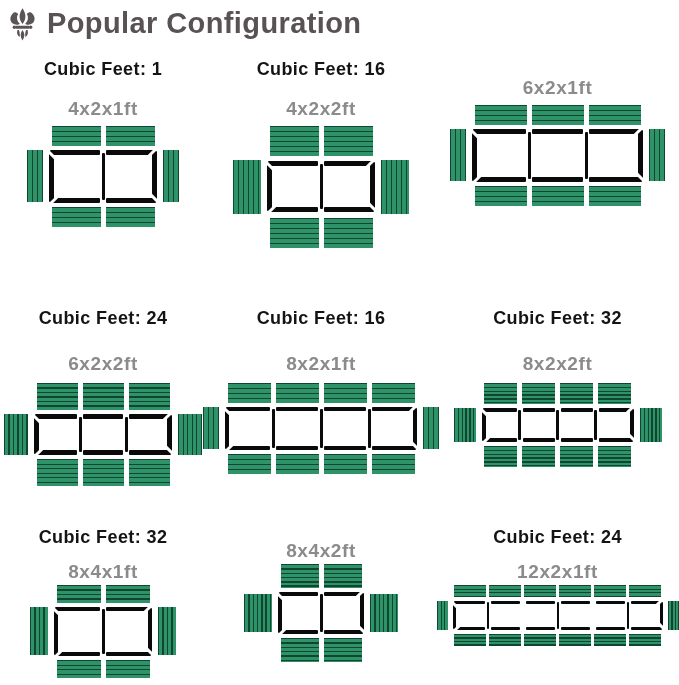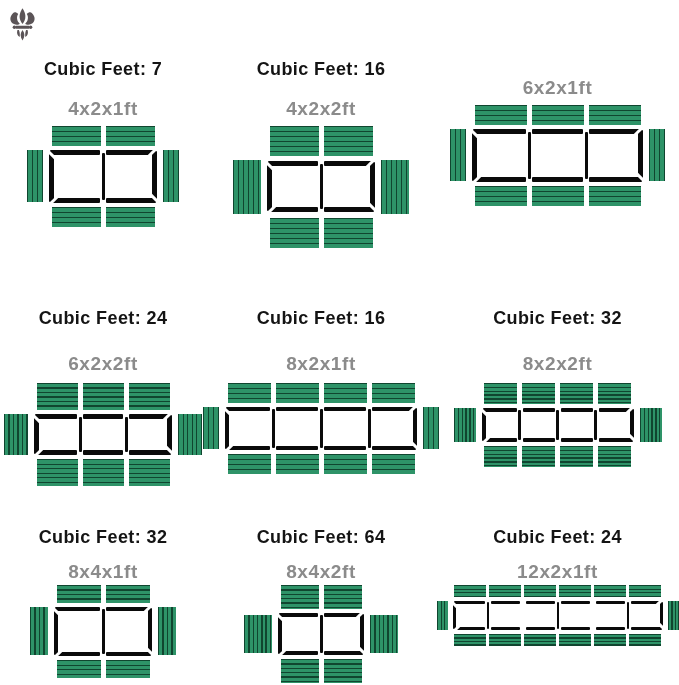--- a/index.html
+++ b/index.html
@@ -46,24 +46,25 @@
         <path d="M8 7 C3 12 3 18 9 21.5 C12 23 15 22.5 16.5 21 C12.5 17.5 12 12 14.5 8.5 C12.5 6.5 10 5.5 8 7 Z"></path>
         <path d="M32 7 C37 12 37 18 31 21.5 C28 23 25 22.5 23.5 21 C27.5 17.5 28 12 25.5 8.5 C27.5 6.5 30 5.5 32 7 Z"></path>
         <rect x="11" y="23.5" width="18" height="4" rx="1"></rect>
         <circle cx="9.5" cy="25.5" r="2.2"></circle>
         <circle cx="30.5" cy="25.5" r="2.2"></circle>
         <path d="M20 29 C16.8 33 16.8 37.5 20 42.5 C23.2 37.5 23.2 33 20 29 Z"></path>
         <path d="M13.5 29 C12.2 33 13.2 36 16.3 38.2 C16.9 35 16.4 31 15.3 29 Z"></path>
         <path d="M26.5 29 C27.8 33 26.8 36 23.7 38.2 C23.1 35 23.6 31 24.7 29 Z"></path>
       </svg>
     </span>
+    <h1>Popular Configuration</h1>
   </header>
   <div class="grid">
   <div class="config row1">
-    <div class="cubic">Cubic Feet: 7</div>
+    <div class="cubic">Cubic Feet: 1</div>
     <div class="dim">4x2x1ft</div>
     <div class="diagram">
           <div class="prow top" style="gap: 5px;">
             <div class="panel" style="width: 49px; height: 20px; background: repeating-linear-gradient(rgb(16, 69, 47) 0px, rgb(16, 69, 47) 1.4px, rgb(46, 147, 104) 1.4px, rgb(46, 147, 104) 5px);"></div>
             <div class="panel" style="width: 49px; height: 20px; background: repeating-linear-gradient(rgb(16, 69, 47) 0px, rgb(16, 69, 47) 1.4px, rgb(46, 147, 104) 1.4px, rgb(46, 147, 104) 5px);"></div>
           </div>
           <div class="pmid" style="gap: 6px;">
             <div class="panel" style="width: 16px; height: 52px; background: repeating-linear-gradient(90deg, rgb(16, 69, 47) 0px, rgb(16, 69, 47) 1.4px, rgb(46, 147, 104) 1.4px, rgb(46, 147, 104) 5px);"></div>
             <div class="frame" style="width: 108px; height: 53px;">
               <div class="bar" style="left: 1px; width: 50px; height: 5px; top: 0px;"></div>
@@ -302,21 +303,20 @@
             <div class="panel" style="width: 18px; height: 48px; background: repeating-linear-gradient(90deg, rgb(16, 69, 47) 0px, rgb(16, 69, 47) 1.4px, rgb(46, 147, 104) 1.4px, rgb(46, 147, 104) 4.5px);"></div>
           </div>
           <div class="prow bottom" style="gap: 5px;">
             <div class="panel" style="width: 44px; height: 18px; background: repeating-linear-gradient(rgb(16, 69, 47) 0px, rgb(16, 69, 47) 1.4px, rgb(46, 147, 104) 1.4px, rgb(46, 147, 104) 4.5px);"></div>
             <div class="panel" style="width: 44px; height: 18px; background: repeating-linear-gradient(rgb(16, 69, 47) 0px, rgb(16, 69, 47) 1.4px, rgb(46, 147, 104) 1.4px, rgb(46, 147, 104) 4.5px);"></div>
           </div>
         </div>
   </div>
 
   <div class="config row3">
-    <div class="cubic">Cubic Feet: 64</div>
     <div class="dim">8x4x2ft</div>
     <div class="diagram">
           <div class="prow top" style="gap: 5px;">
             <div class="panel" style="width: 38px; height: 24px; background: repeating-linear-gradient(rgb(16, 69, 47) 0px, rgb(16, 69, 47) 1.4px, rgb(46, 147, 104) 1.4px, rgb(46, 147, 104) 4.3px);"></div>
             <div class="panel" style="width: 38px; height: 24px; background: repeating-linear-gradient(rgb(16, 69, 47) 0px, rgb(16, 69, 47) 1.4px, rgb(46, 147, 104) 1.4px, rgb(46, 147, 104) 4.3px);"></div>
           </div>
           <div class="pmid" style="gap: 6px;">
             <div class="panel" style="width: 28px; height: 38px; background: repeating-linear-gradient(90deg, rgb(16, 69, 47) 0px, rgb(16, 69, 47) 1.4px, rgb(46, 147, 104) 1.4px, rgb(46, 147, 104) 4.3px);"></div>
             <div class="frame" style="width: 86px; height: 42px;">
               <div class="bar" style="left: 1px; width: 39px; height: 4px; top: 0px;"></div>

